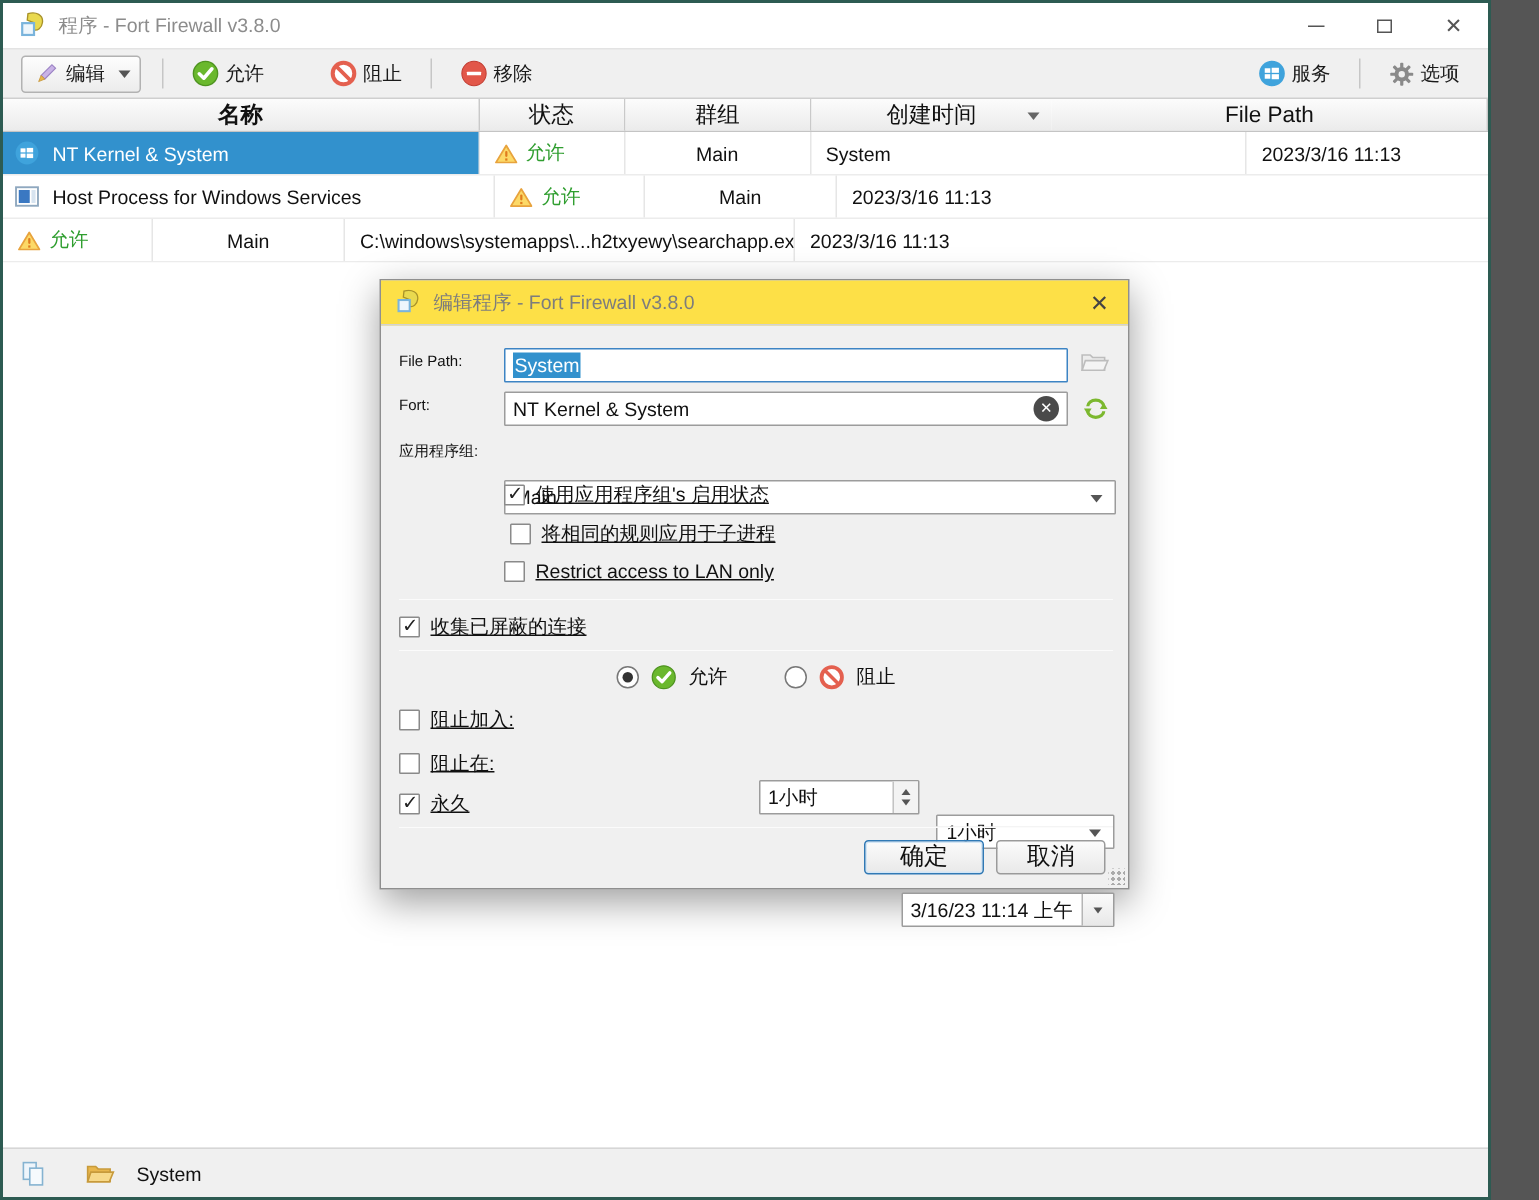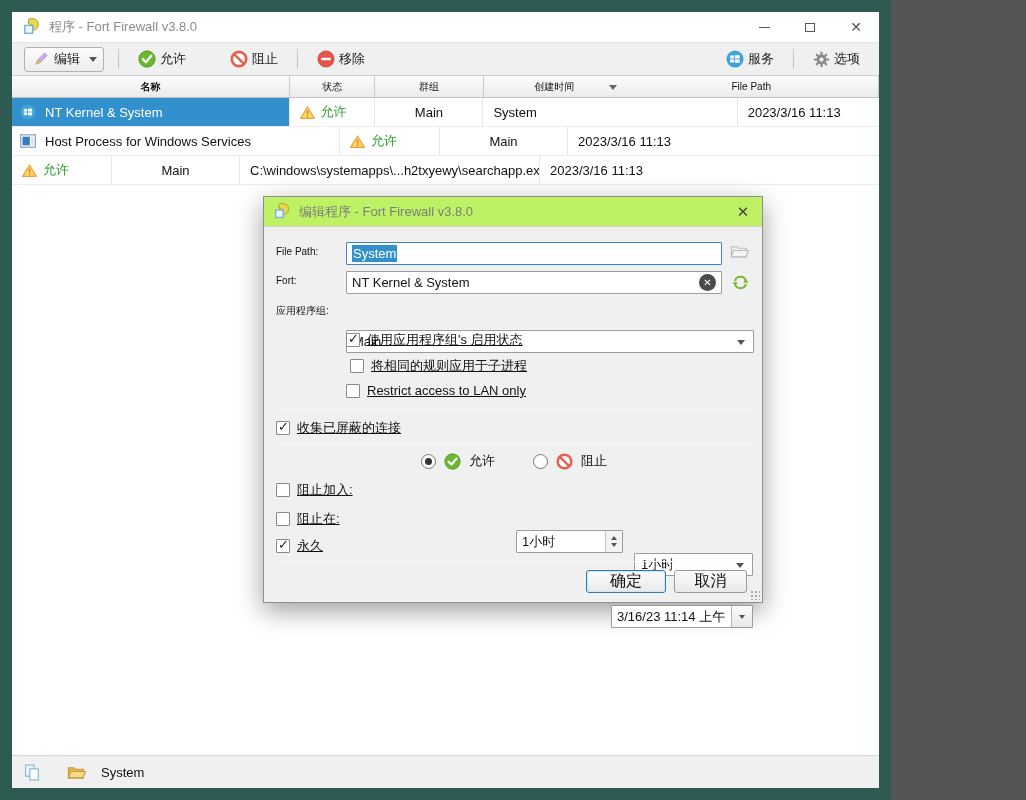--- a/index.html
+++ b/index.html
@@ -1,17 +1,17 @@
 <!DOCTYPE html>
 <html><head>
 <meta charset="utf-8">
 <style>
   * { margin:0; padding:0; box-sizing:border-box; }
   body { font-family:"Liberation Sans","DejaVu Sans",sans-serif; background:#555; }
-  .window { width:891px; height:800px; background:#2d5b52; padding:12px; position:relative; }
+  .window { width:994px; height:800px; background:#2d5b52; padding:2px; position:relative; }
   .inner { width:100%; height:100%; background:#fff; display:flex; flex-direction:column; position:relative; }
 
   
   .titlebar { height:30px; background:#fff; display:flex; align-items:center; padding-left:11px; flex:0 0 auto; }
   .titlebar .ticon { width:18px; height:18px; margin-right:8px; flex:0 0 auto; }
   .title-text { font-size:13px; color:#8c8c8c; }
   .win-controls { margin-left:auto; display:flex; height:100%; }
   .wc { width:46px; height:100%; display:flex; align-items:center; justify-content:center; color:#555; cursor:default; }
   .min-glyph { width:11px; height:1px; background:#555; display:block; }
   .max-glyph { width:10px; height:9px; border:1px solid #555; display:block; }
@@ -25,21 +25,21 @@
               height:25px; padding:0 6px 0 7px; display:flex; align-items:center; gap:5px; }
   .edit-caret { width:0; height:0; border-left:4px solid transparent; border-right:4px solid transparent;
                 border-top:5px solid #555; margin-left:4px; }
   .tb-sep { width:1px; height:20px; background:#c6c6c6; margin:0 14px; }
   .tb-flat { padding:3px 5px; display:flex; align-items:center; gap:4px; }
   .tb-right { margin-left:auto; display:flex; align-items:center; }
   .icon16 { width:17px; height:17px; display:block; }
   .icon18 { width:18px; height:18px; display:block; }
 
   
-  .table-header { display:flex; height:22px; flex:0 0 auto; border-bottom:1px solid #c4c4c4; font-size:10px; }
+  .table-header { display:flex; height:22px; flex:0 0 auto; border-bottom:1px solid #c4c4c4; font-size:15px; }
   .th { background:linear-gradient(#fcfcfc,#ebebeb); border-right:1px solid #c9c9c9; display:flex;
         align-items:center; justify-content:center; position:relative; color:#111; }
   .th.bold { font-weight:bold; }
   .c-name { width:328px; } .c-status { width:100px; } .c-group { width:128px; }
   .c-path { width:300px; } .c-created { width:166px; border-right:none; }
   .sort-icon { position:absolute; right:8px; top:9px; width:0; height:0;
                border-left:4px solid transparent; border-right:4px solid transparent; border-top:5px solid #666; }
   .trow { display:flex; height:29px; flex:0 0 auto; font-size:13px; border-bottom:1px solid #ececec; color:#111; }
   .td { display:flex; align-items:center; border-right:1px solid #e6e6e6; overflow:hidden; white-space:nowrap; }
   .td.c-created { border-right:none; }
@@ -53,21 +53,21 @@
   .table-rest { flex:1 1 auto; background:#fff; }
 
   
   .statusbar { height:33px; background:#f0f0f0; border-top:1px solid #d6d6d6; display:flex; align-items:center;
                padding-left:12px; gap:10px; flex:0 0 auto; font-size:13px; color:#111; }
   .sb-folder { margin-left:16px; }
 
   
   .dialog { position:absolute; left:251px; top:184px; width:500px; height:407px; background:#f0f0f0;
             border:1px solid #8f8f8f; box-shadow:0 8px 24px rgba(0,0,0,.38); z-index:10; font-size:13px; color:#111; }
-  .dlg-title { height:30px; background:#bef264; border-bottom:1px solid #d2d2d2; display:flex; align-items:center; padding-left:10px; }
+  .dlg-title { height:30px; background:#fde047; border-bottom:1px solid #d2d2d2; display:flex; align-items:center; padding-left:10px; }
   .dlg-title .ticon { width:17px; height:17px; margin-right:8px; }
   .dlg-title-text { font-size:13px; color:#7d7d7d; }
   .dlg-close { margin-left:auto; width:38px; height:100%; display:flex; align-items:center; justify-content:center;
                color:#444; font-size:15px; }
   .abs { position:absolute; }
   .lbl { font-size:10px; color:#111; }
   .inputbox { background:#fff; border:1px solid #9c9c9c; height:23px; display:flex; align-items:center;
               padding-left:5px; font-size:13px; border-radius:1px; }
   .inputbox.focus { border-color:#3d84c4; }
   .seltext { background:#3291cd; color:#fff; padding:1px 1px; }

